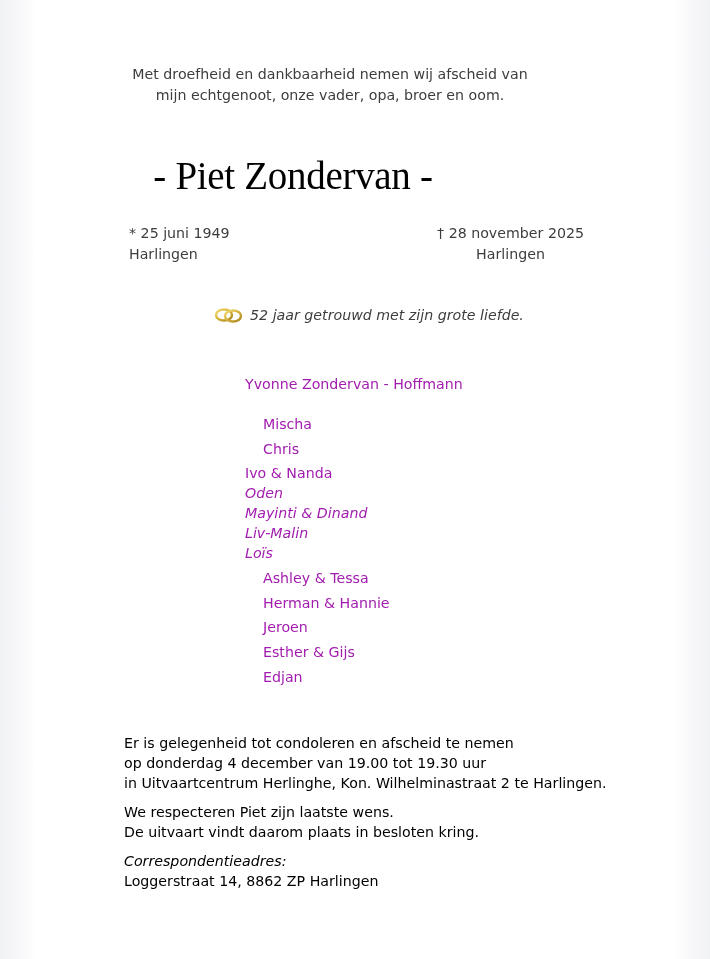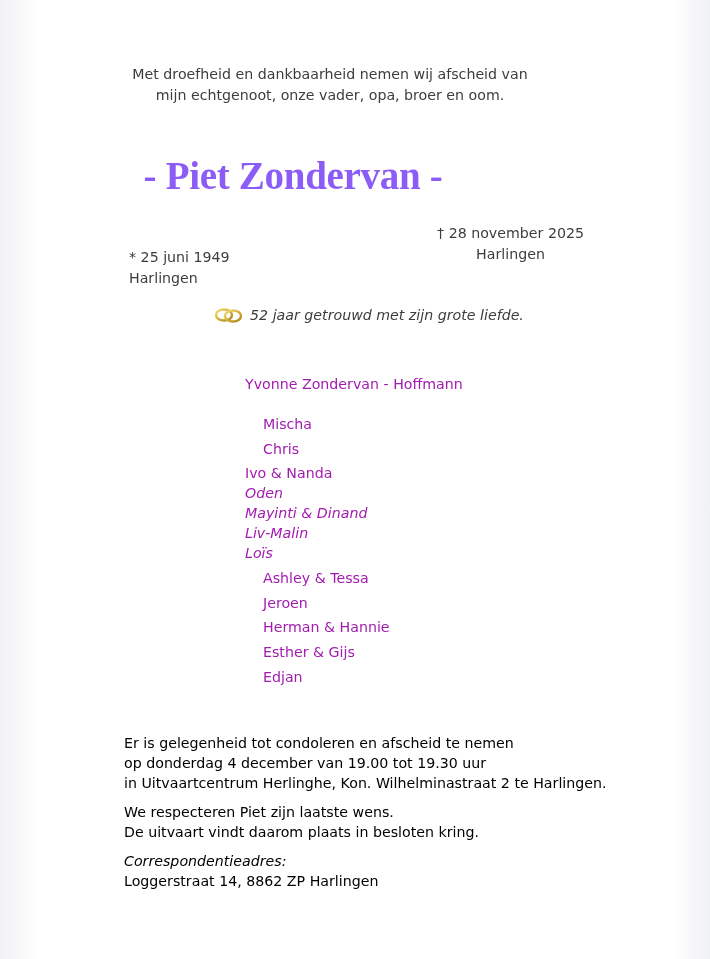--- a/index.html
+++ b/index.html
@@ -49,34 +49,33 @@
     }
     .name {
       position: absolute;
       left: 0;
       width: 586px;
       top: 152px;
       text-align: center;
       font-family: "Liberation Serif", "DejaVu Serif", serif;
       font-size: 39px;
       line-height: 48px;
-      color: #8b5cf6;
+      color: #000000;
       letter-spacing: -0.3px;
-      font-weight: bold;
     }
     .dates {
       position: absolute;
       left: 129px;
       width: 455px;
       top: 223px;
       font-size: 14.2px;
       line-height: 20.5px;
       color: #3d3d3d;
     }
-    .dates .birth { position: absolute; left: 0; top: 0; text-align: left; margin-top: 24px; }
+    .dates .birth { position: absolute; left: 0; top: 0; text-align: left; }
     .dates .death { position: absolute; right: 0; top: 0; text-align: center; }
     .married {
       position: absolute;
       left: 0;
       width: 710px;
       top: 305px;
       display: flex;
       justify-content: center;
       align-items: center;
       font-style: italic;
@@ -168,22 +167,22 @@
   <div class="family">
     <span class="line spouse">Yvonne Zondervan - Hoffmann</span>
     <span class="line normal">Mischa</span>
     <span class="line normal">Chris</span>
     <span class="line" style="line-height:20px;margin-bottom:0;">Ivo &amp; Nanda</span>
     <span class="line italic">Oden</span>
     <span class="line italic">Mayinti &amp; Dinand</span>
     <span class="line italic">Liv-Malin</span>
     <span class="line italic">Loïs</span>
     <span class="line normal after-italic">Ashley &amp; Tessa</span>
+    <span class="line normal">Herman &amp; Hannie</span>
     <span class="line normal">Jeroen</span>
-    <span class="line normal">Herman &amp; Hannie</span>
     <span class="line normal">Esther &amp; Gijs</span>
     <span class="line normal">Edjan</span>
   </div>
 
   <div class="info">
     <p>
       <span>Er is gelegenheid tot condoleren en afscheid te nemen</span><br>
       <span>op donderdag 4 december van 19.00 tot 19.30 uur</span><br>
       <span>in Uitvaartcentrum Herlinghe, Kon. Wilhelminastraat 2 te Harlingen.</span>
     </p>

